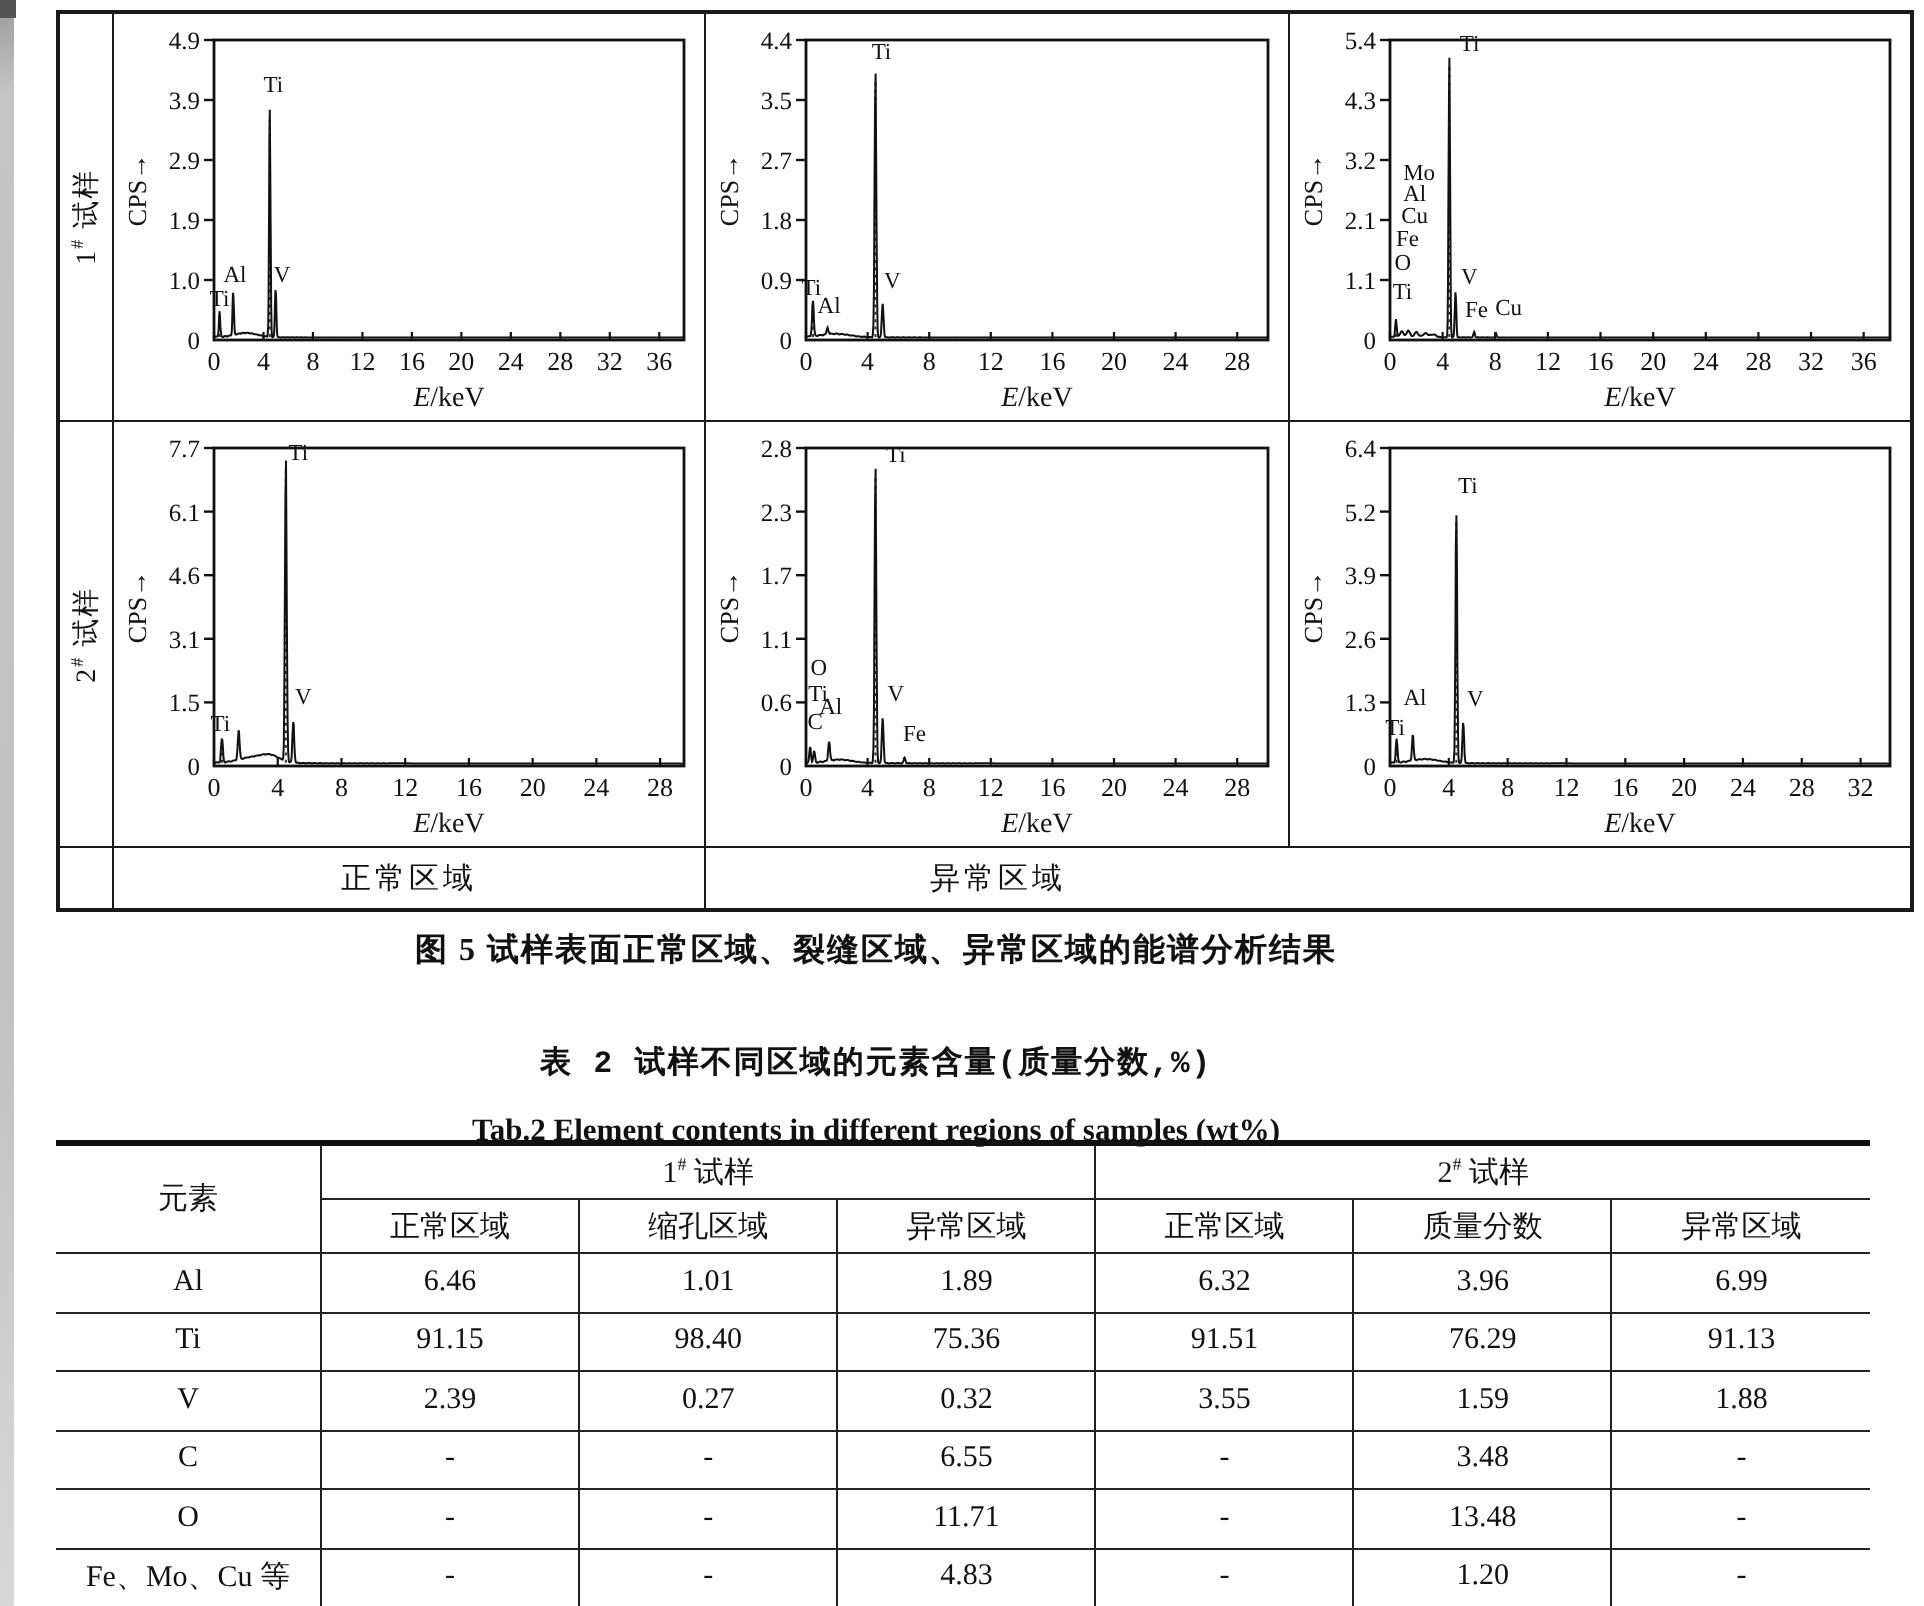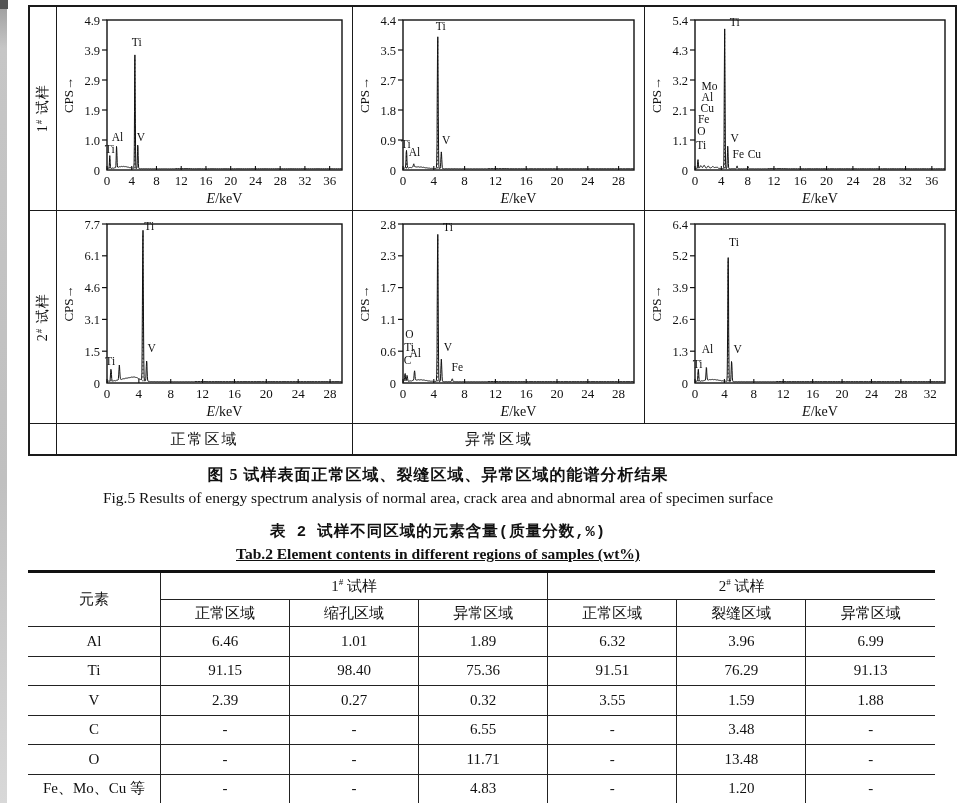--- a/index.html
+++ b/index.html
@@ -22,21 +22,21 @@
   .vtext sup{font-size:9px;}
   .plot-cell{display:flex;align-items:center;justify-content:center;overflow:hidden;}
   .region-label{display:flex;align-items:center;justify-content:center;
                 font-size:15px;letter-spacing:2px;}
 
   
   .cap{position:absolute;left:0;width:876px;text-align:center;}
   .cap-cn{top:465px;font-size:16px;font-weight:bold;letter-spacing:1px;}
   .cap-en{top:489px;font-size:15.5px;}
   .ttl-cn{top:521px;font-size:15.5px;font-weight:bold;letter-spacing:1px;font-family:Liberation Mono, monospace;}
-  .ttl-en{top:545px;font-size:15.5px;font-weight:bold;text-decoration:underline;}
+  .ttl-en{top:557px;font-size:15.5px;font-weight:bold;text-decoration:underline;}
 
   
   .etable{position:absolute;left:28px;top:570px;width:907px;border-collapse:collapse;
           border-top:3px solid #111;border-bottom:3px solid #111;
           font-size:15px;table-layout:fixed;}
   .etable th,.etable td{border:1.2px solid #222;text-align:center;font-weight:normal;padding:0;}
   .etable tr>*:first-child{border-left:none;}
   .etable tr>*:last-child{border-right:none;}
   .etable thead th{height:26px;}
   .etable tbody td{height:28.5px;}
@@ -322,38 +322,37 @@
           <text x="172" y="201" text-anchor="middle" font-size="14"><tspan font-style="italic">E</tspan><tspan>/keV</tspan></text>
         </svg>
       </div>
 
     <div class="cell b-r"></div>
     <div class="cell region-label b-r">正常区域</div>
     <div class="cell region-label">异常区域</div>
   </div>
 
   <div class="cap cap-cn">图 5  试样表面正常区域、裂缝区域、异常区域的能谱分析结果</div>
-  <div class="cap cap-en">Fig.5  Results of energy spectrum analysis of normal area, crack area and abnormal area of specimen surface</div>
 
   <div class="cap ttl-cn">表 2  试样不同区域的元素含量(质量分数,%)</div>
   <div class="cap ttl-en">Tab.2  Element contents in different regions of samples (wt%)</div>
 
   <table class="etable" id="elements-table">
       <thead>
         <tr>
           <th rowspan="2" class="col-el">元素</th>
           <th colspan="3"><span>1</span><sup>#</sup><span> 试样</span></th>
           <th colspan="3"><span>2</span><sup>#</sup><span> 试样</span></th>
         </tr>
         <tr>
           <th>正常区域</th>
           <th>缩孔区域</th>
           <th>异常区域</th>
           <th>正常区域</th>
-          <th>裂缝区域</th>
+          <th>质量分数</th>
           <th>异常区域</th>
         </tr>
       </thead>
       <tbody>
         <tr>
           <td>Al</td>
           <td>6.46</td>
           <td>1.01</td>
           <td>1.89</td>
           <td>6.32</td>

